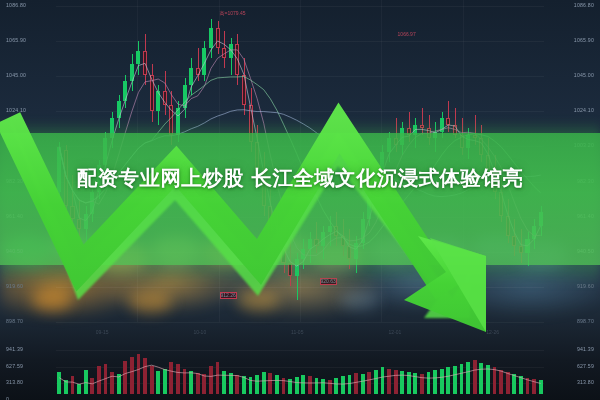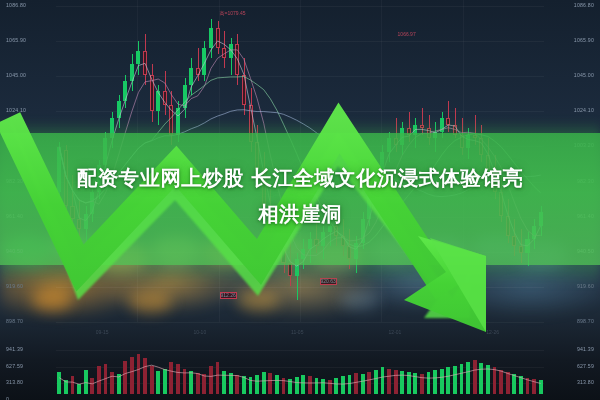--- a/index.html
+++ b/index.html
@@ -441,16 +441,15 @@
     </g>
 
     <path d="M8,118 L80,268 L176,166 L259,262 L339,128 L447,292" stroke="url(#agrad)" stroke-width="27" fill="none" stroke-linejoin="miter" stroke-linecap="butt" opacity=".96"></path>
 
     <path d="M486,332 L404,300 L446,272 L418,236 L486,256 Z" fill="url(#agrad)" opacity=".97"></path>
     <path d="M486,332 L430,238 L486,256 Z" fill="#5ae247" opacity=".8"></path>
   </svg>
 
   <div id="title-wrap">
     <div>配资专业网上炒股 长江全域文化沉浸式体验馆亮</div>
-    <div>相洪崖洞</div>
   </div>
 
 </div>
 
 </body></html>

